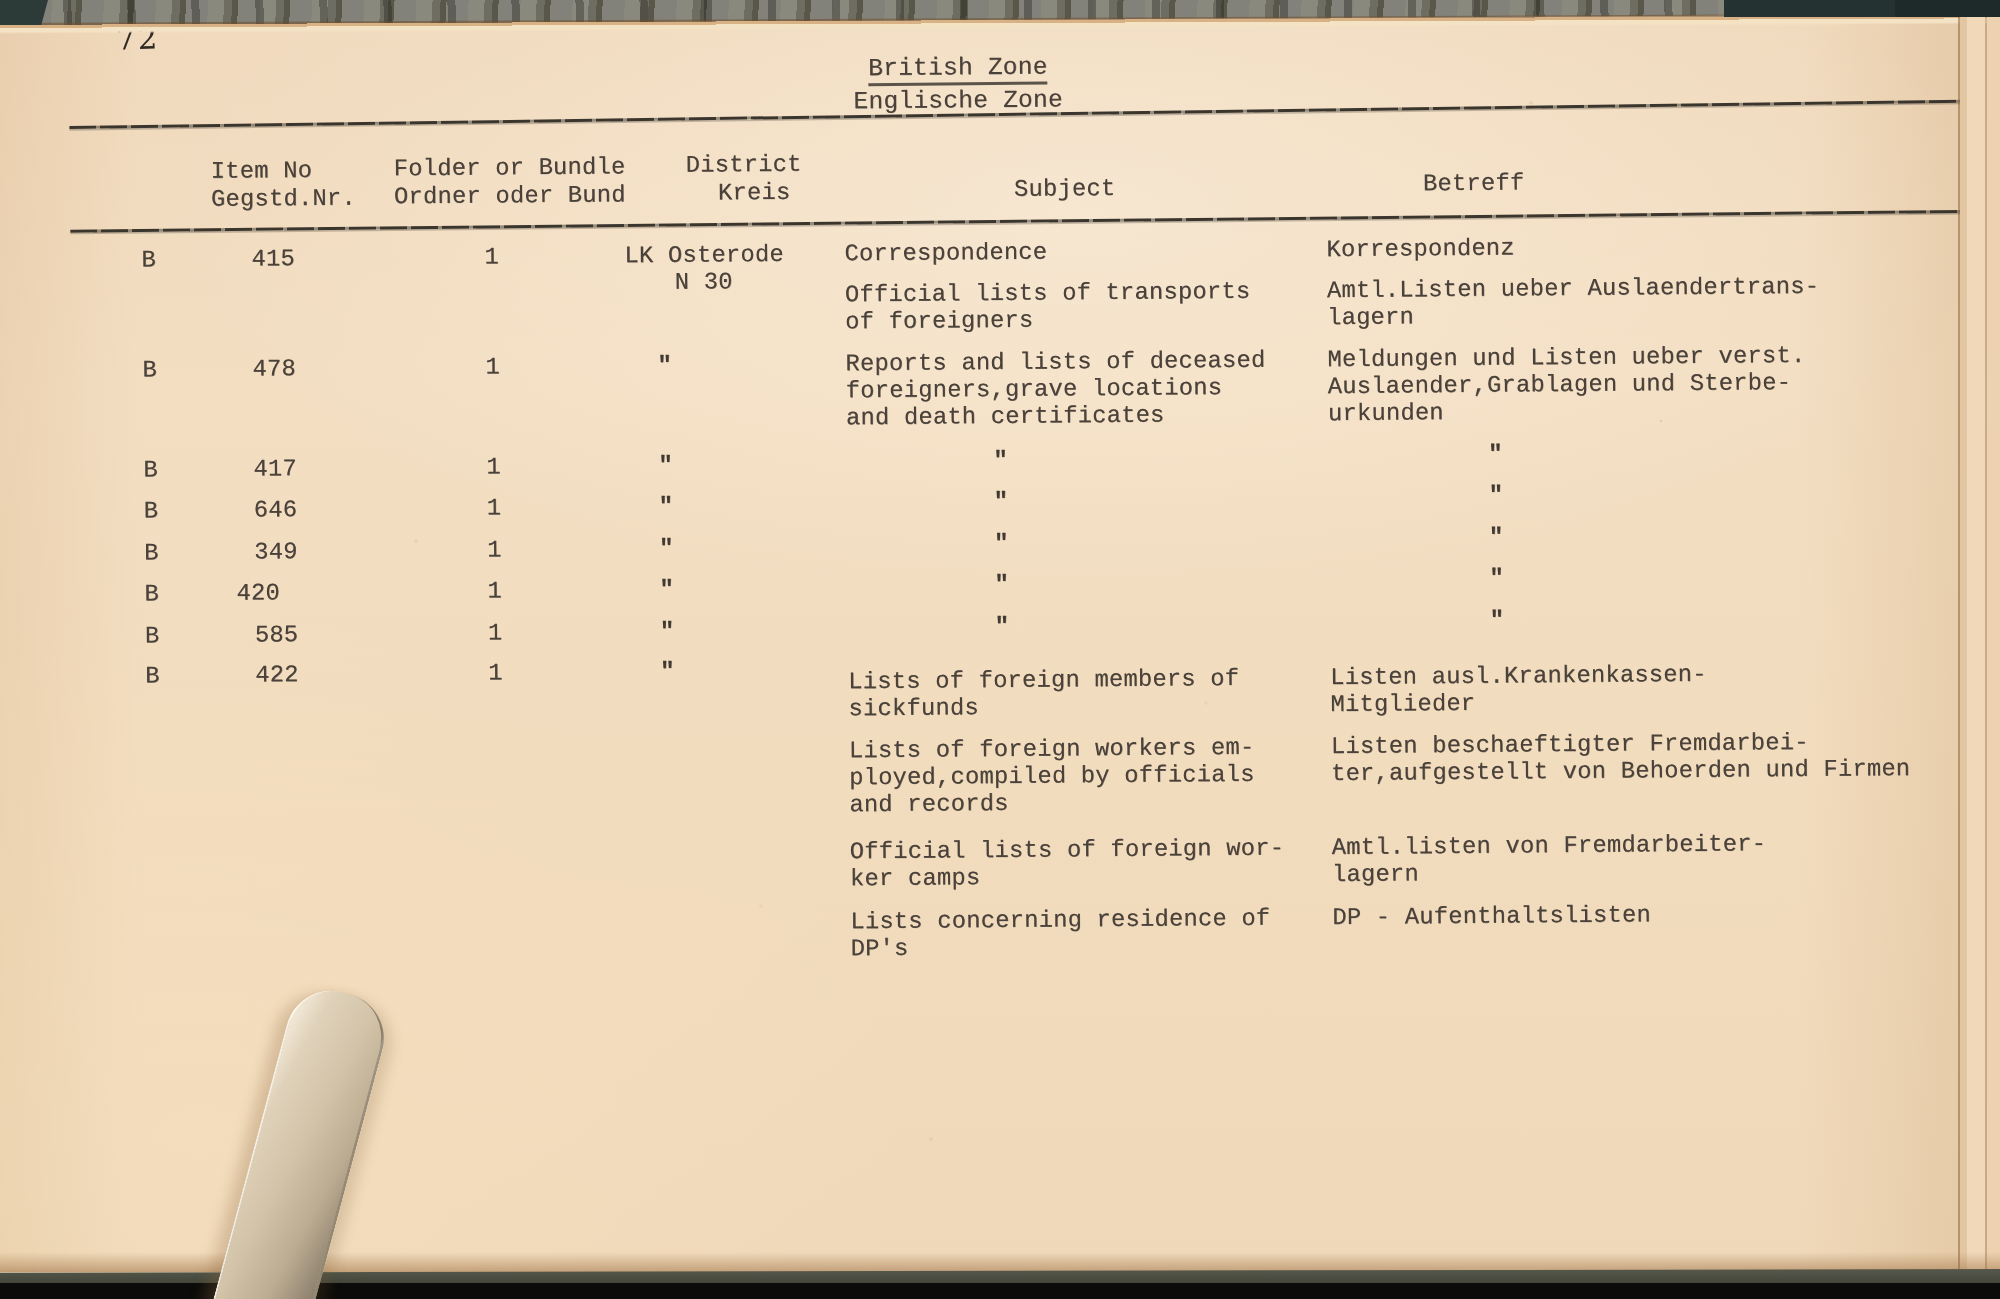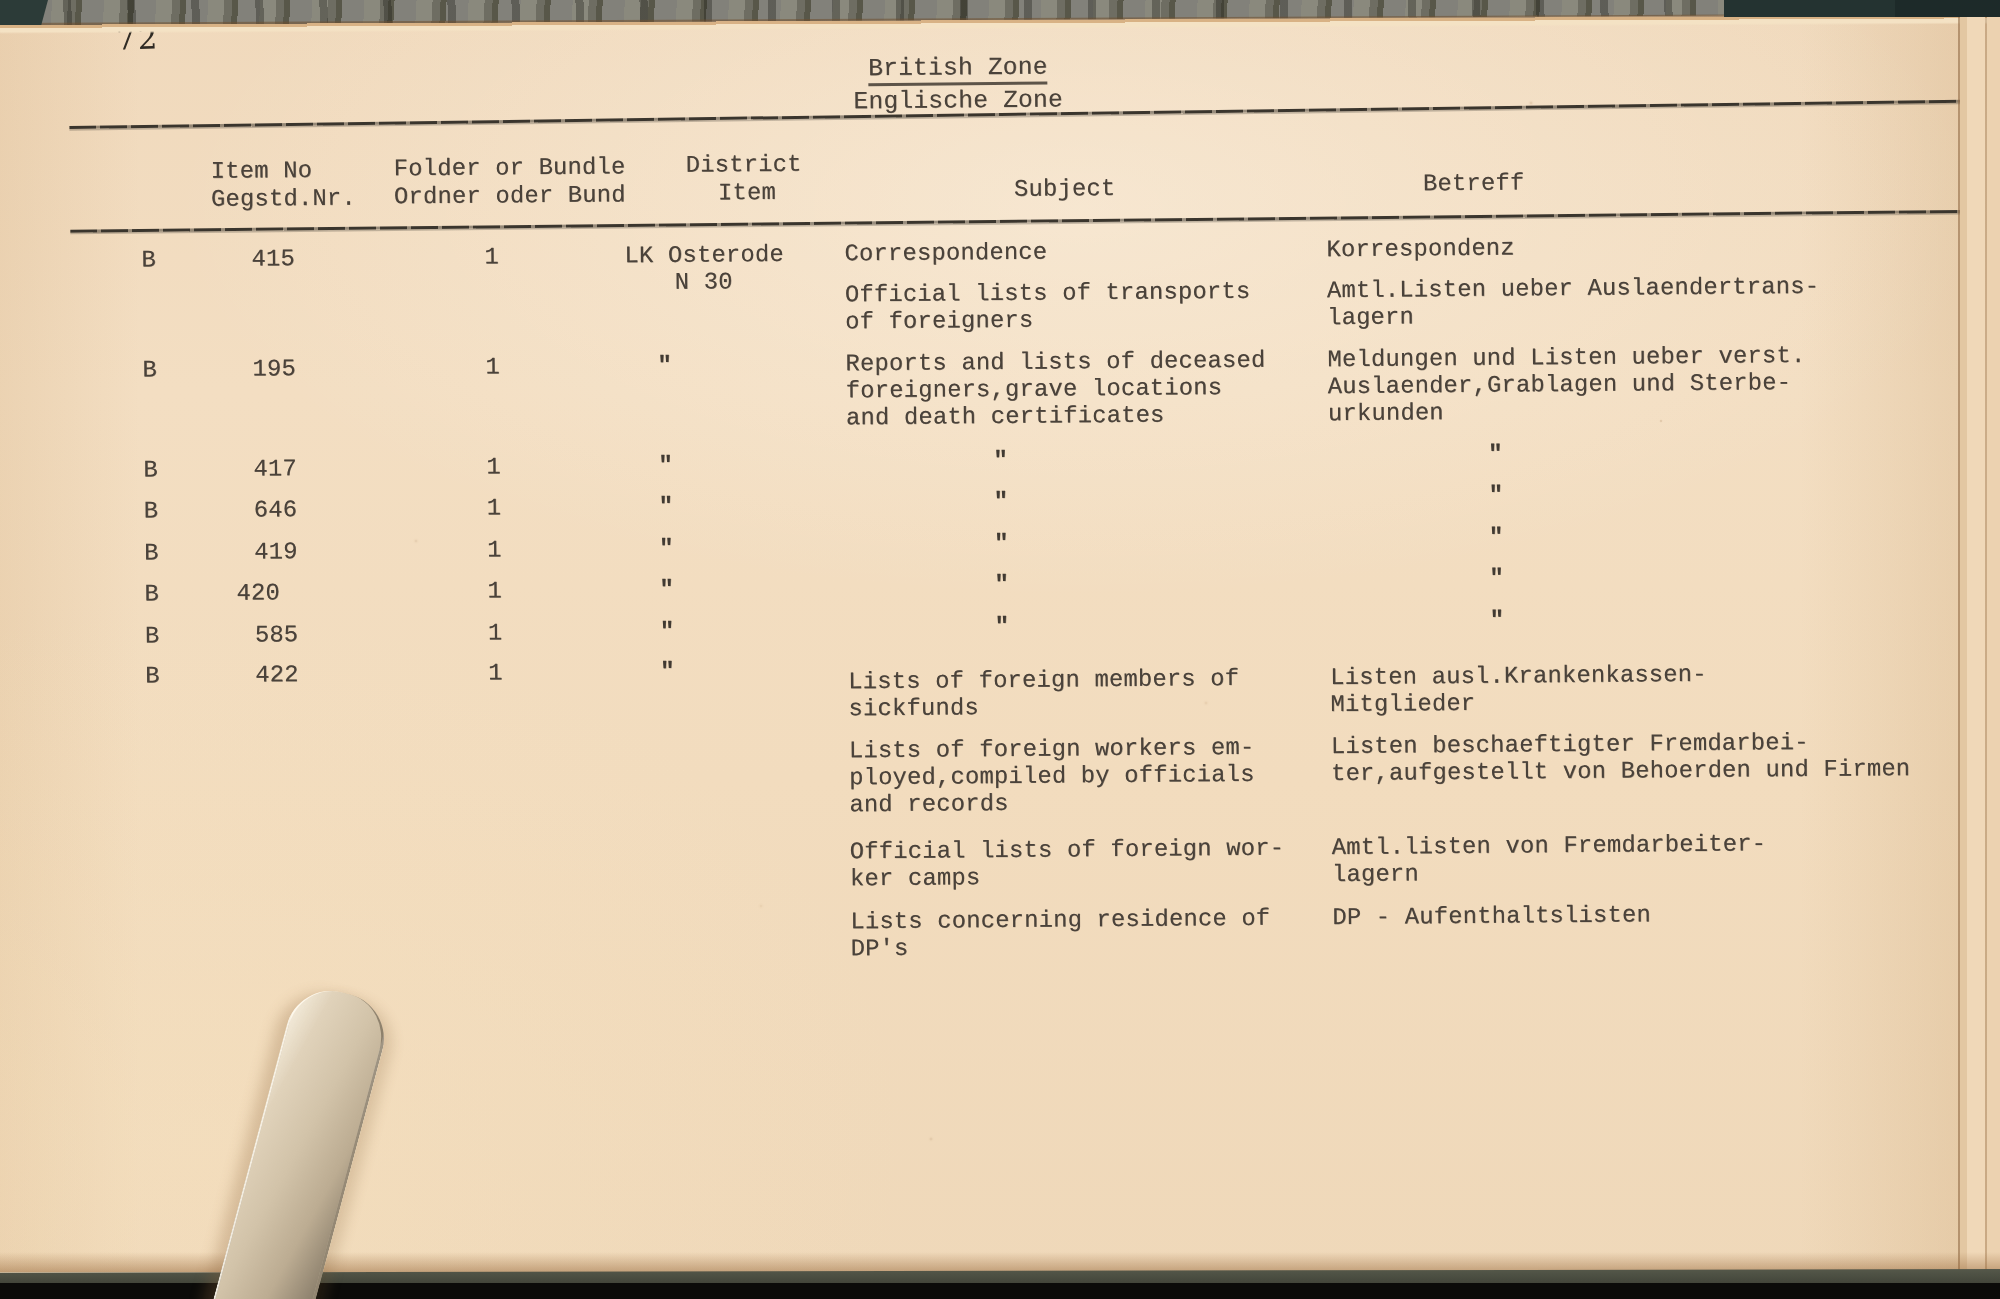--- a/index.html
+++ b/index.html
@@ -90,39 +90,39 @@
     </div>
 
     <div class="rule rule1"></div>
     <div class="rule rule2"></div>
 
     <span class="t" style="left:215px;top:152px">Item No</span>
     <span class="t" style="left:215px;top:180px">Gegstd.Nr.</span>
     <span class="t" style="left:398px;top:151px">Folder or Bundle</span>
     <span class="t" style="left:398px;top:179px">Ordner oder Bund</span>
     <span class="t" style="left:690px;top:150px">District</span>
-    <span class="t" style="left:722px;top:178px">Item</span>
+    <span class="t" style="left:722px;top:178px">Kreis</span>
     <span class="t" style="left:1018px;top:177px">Subject</span>
     <span class="t" style="left:1427px;top:175px">Betreff</span>
 
     <span class="t" style="left:145px;top:240px">B</span>
     <span class="t" style="left:255px;top:240px">415</span>
     <span class="t" style="left:488px;top:240px">1</span>
     <span class="t" style="left:628px;top:240px">LK Osterode</span>
     <span class="t" style="left:678px;top:267px">N 30</span>
     <span class="t" style="left:848px;top:240px">Correspondence</span>
     <span class="t" style="left:1330px;top:240px">Korrespondenz</span>
 
     <span class="t" style="left:848px;top:281px">Official lists of transports</span>
     <span class="t" style="left:848px;top:308px">of foreigners</span>
     <span class="t" style="left:1330px;top:281px">Amtl.Listen ueber Auslaendertrans-</span>
     <span class="t" style="left:1330px;top:308px">lagern</span>
 
     <span class="t" style="left:145px;top:350px">B</span>
-    <span class="t" style="left:255px;top:350px">195</span>
+    <span class="t" style="left:255px;top:350px">478</span>
     <span class="t" style="left:488px;top:350px">1</span>
     <span class="t dit" style="left:660px;top:350px">"</span>
     <span class="t" style="left:848px;top:350px">Reports and lists of deceased</span>
     <span class="t" style="left:848px;top:377px">foreigners,grave locations</span>
     <span class="t" style="left:848px;top:404px">and death certificates</span>
     <span class="t" style="left:1330px;top:350px">Meldungen und Listen ueber verst.</span>
     <span class="t" style="left:1330px;top:377px">Auslaender,Grablagen und Sterbe-</span>
     <span class="t" style="left:1330px;top:404px">urkunden</span>
 
     <span class="t" style="left:145px;top:450px">B</span>
@@ -133,21 +133,21 @@
     <span class="t dit" style="left:1490px;top:446px">"</span>
 
     <span class="t" style="left:145px;top:491px">B</span>
     <span class="t" style="left:255px;top:491px">646</span>
     <span class="t" style="left:488px;top:491px">1</span>
     <span class="t dit" style="left:660px;top:491px">"</span>
     <span class="t dit" style="left:995px;top:489px">"</span>
     <span class="t dit" style="left:1490px;top:487px">"</span>
 
     <span class="t" style="left:145px;top:533px">B</span>
-    <span class="t" style="left:255px;top:533px">419</span>
+    <span class="t" style="left:255px;top:533px">349</span>
     <span class="t" style="left:488px;top:533px">1</span>
     <span class="t dit" style="left:660px;top:533px">"</span>
     <span class="t dit" style="left:995px;top:531px">"</span>
     <span class="t dit" style="left:1490px;top:529px">"</span>
 
     <span class="t" style="left:145px;top:574px">B</span>
     <span class="t" style="left:237px;top:574px">420</span>
     <span class="t" style="left:488px;top:574px">1</span>
     <span class="t dit" style="left:660px;top:574px">"</span>
     <span class="t dit" style="left:995px;top:572px">"</span>

